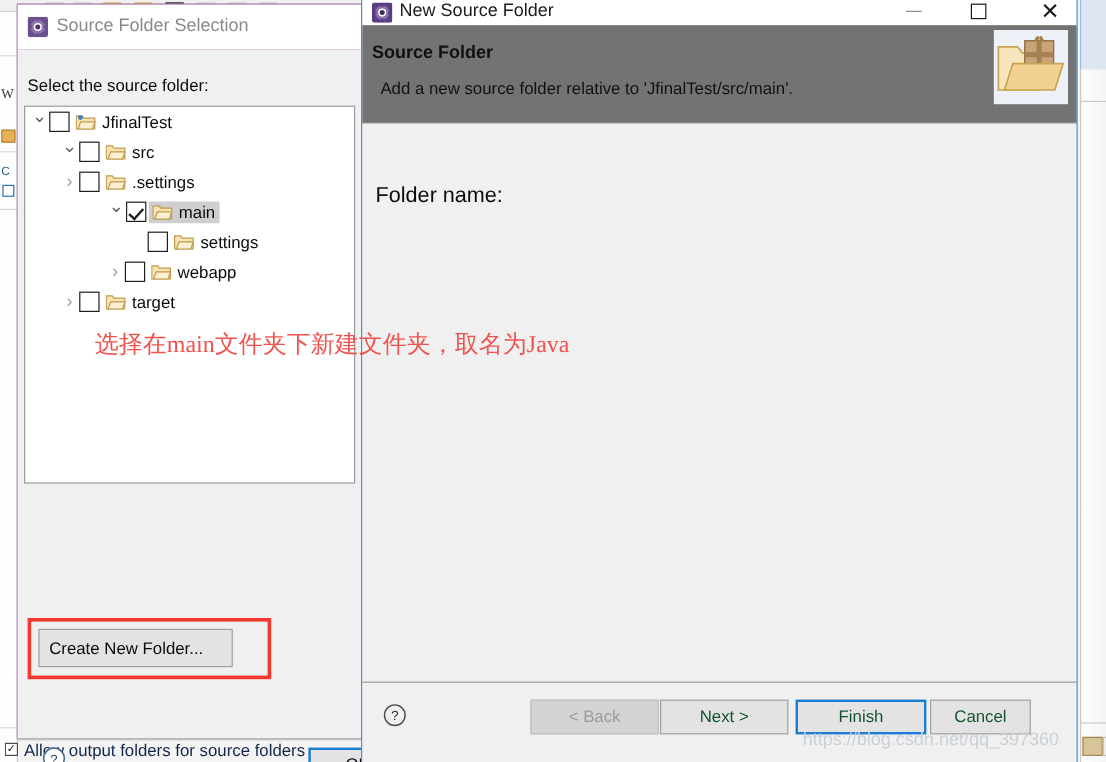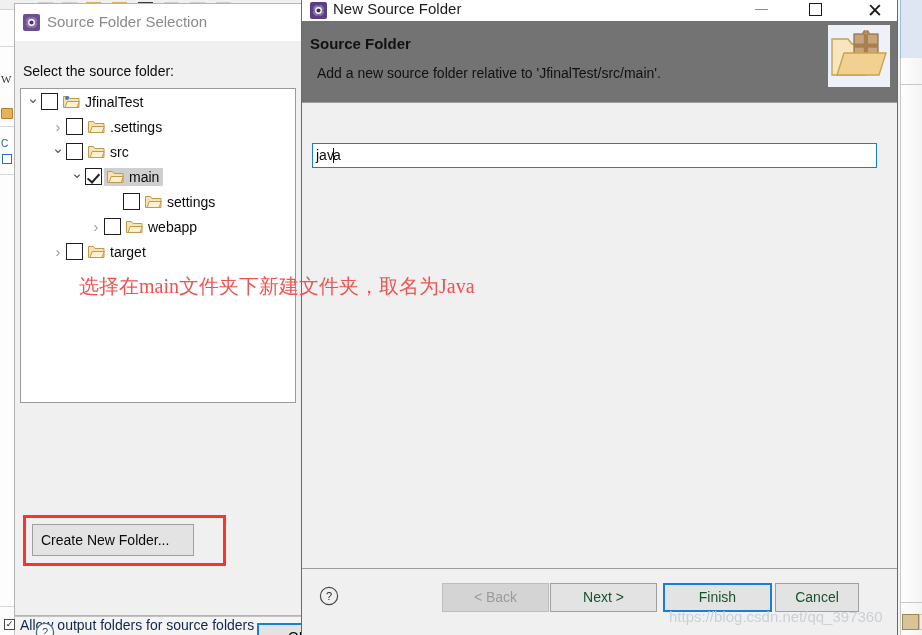--- a/index.html
+++ b/index.html
@@ -560,44 +560,44 @@
           <svg class="folder-icon" viewBox="0 0 17 14">
             <path d="M0.5 12.5V1.5h5l1.5 2h9v9z" fill="#f7e2b4" stroke="#c19a4b" stroke-width="1"></path>
             <path d="M2 12.5l2.2-6h12l-2.2 6z" fill="#fbf0d2" stroke="#c19a4b" stroke-width="1"></path>
             <circle cx="4" cy="3" r="2" fill="#3b7fc4"></circle>
           </svg>
           <span class="tree-text">JfinalTest</span>
         </span>
       </div>
 
       <div class="tree-row" style="padding-left:29px">
+        <span class="tree-arrow down"></span>
+        <span class="tree-check"></span>
+        <span class="tree-label-wrap">
+          <svg class="folder-icon" viewBox="0 0 17 14">
+            <path d="M0.5 12.5V1.5h5l1.5 2h9v9z" fill="#f7e2b4" stroke="#c19a4b" stroke-width="1"></path>
+            <path d="M2 12.5l2.2-6h12l-2.2 6z" fill="#fbf0d2" stroke="#c19a4b" stroke-width="1"></path>
+          </svg>
+          <span class="tree-text">src</span>
+        </span>
+      </div>
+
+      <div class="tree-row" style="padding-left:29px">
         <span class="tree-arrow right"></span>
         <span class="tree-check"></span>
         <span class="tree-label-wrap">
           <svg class="folder-icon" viewBox="0 0 17 14">
             <path d="M0.5 12.5V1.5h5l1.5 2h9v9z" fill="#f7e2b4" stroke="#c19a4b" stroke-width="1"></path>
             <path d="M2 12.5l2.2-6h12l-2.2 6z" fill="#fbf0d2" stroke="#c19a4b" stroke-width="1"></path>
           </svg>
           <span class="tree-text">.settings</span>
         </span>
       </div>
 
-      <div class="tree-row" style="padding-left:29px">
-        <span class="tree-arrow down"></span>
-        <span class="tree-check"></span>
-        <span class="tree-label-wrap">
-          <svg class="folder-icon" viewBox="0 0 17 14">
-            <path d="M0.5 12.5V1.5h5l1.5 2h9v9z" fill="#f7e2b4" stroke="#c19a4b" stroke-width="1"></path>
-            <path d="M2 12.5l2.2-6h12l-2.2 6z" fill="#fbf0d2" stroke="#c19a4b" stroke-width="1"></path>
-          </svg>
-          <span class="tree-text">src</span>
-        </span>
-      </div>
-
-      <div class="tree-row selected" style="padding-left:48px">
+      <div class="tree-row selected" style="padding-left:68px">
         <span class="tree-arrow down"></span>
         <span class="tree-check checked"></span>
         <span class="tree-label-wrap">
           <svg class="folder-icon" viewBox="0 0 17 14">
             <path d="M0.5 12.5V1.5h5l1.5 2h9v9z" fill="#f7e2b4" stroke="#c19a4b" stroke-width="1"></path>
             <path d="M2 12.5l2.2-6h12l-2.2 6z" fill="#fbf0d2" stroke="#c19a4b" stroke-width="1"></path>
           </svg>
           <span class="tree-text">main</span>
         </span>
       </div>
@@ -687,21 +687,20 @@
       <rect x="26" y="9" width="24" height="24" fill="#c9a478" stroke="#8e6f48" stroke-width="1.2"></rect>
       <rect x="26" y="18.5" width="24" height="4.2" fill="#a6814f"></rect>
       <rect x="35.8" y="9" width="4.2" height="24" fill="#a6814f"></rect>
       <path d="M34 9c1-4 3-5 4-3s-2 3-4 3zM42 9c-1-4-3-5-4-3s2 3 4 3z" fill="#a6814f"></path>
       <path d="M9 50l7-22h42l-7 22z" fill="#f2d08f" stroke="#c8a351" stroke-width="1.4"></path>
     </svg>
   </div>
 
   <div id="nsf-content">
     <span id="folder-name-label">Folder name:</span>
-    <div id="folder-name-input"><span>jav</span><span class="caret"></span><span>a</span></div>
   </div>
 
   <div id="nsf-footer">
     <svg id="nsf-help-icon" viewBox="0 0 20 20">
       <circle cx="10" cy="10" r="8.6" fill="#f0f0f0" stroke="#4a4a4a" stroke-width="1.2"></circle>
       <text x="10" y="14.4" font-family="Liberation Sans, sans-serif" font-size="11" text-anchor="middle" fill="#2b2b2b">?</text>
     </svg>
     <div class="wiz-btn" id="btn-back">&lt; Back</div>
     <div class="wiz-btn" id="btn-next">Next &gt;</div>
     <div class="wiz-btn" id="btn-finish">Finish</div>

